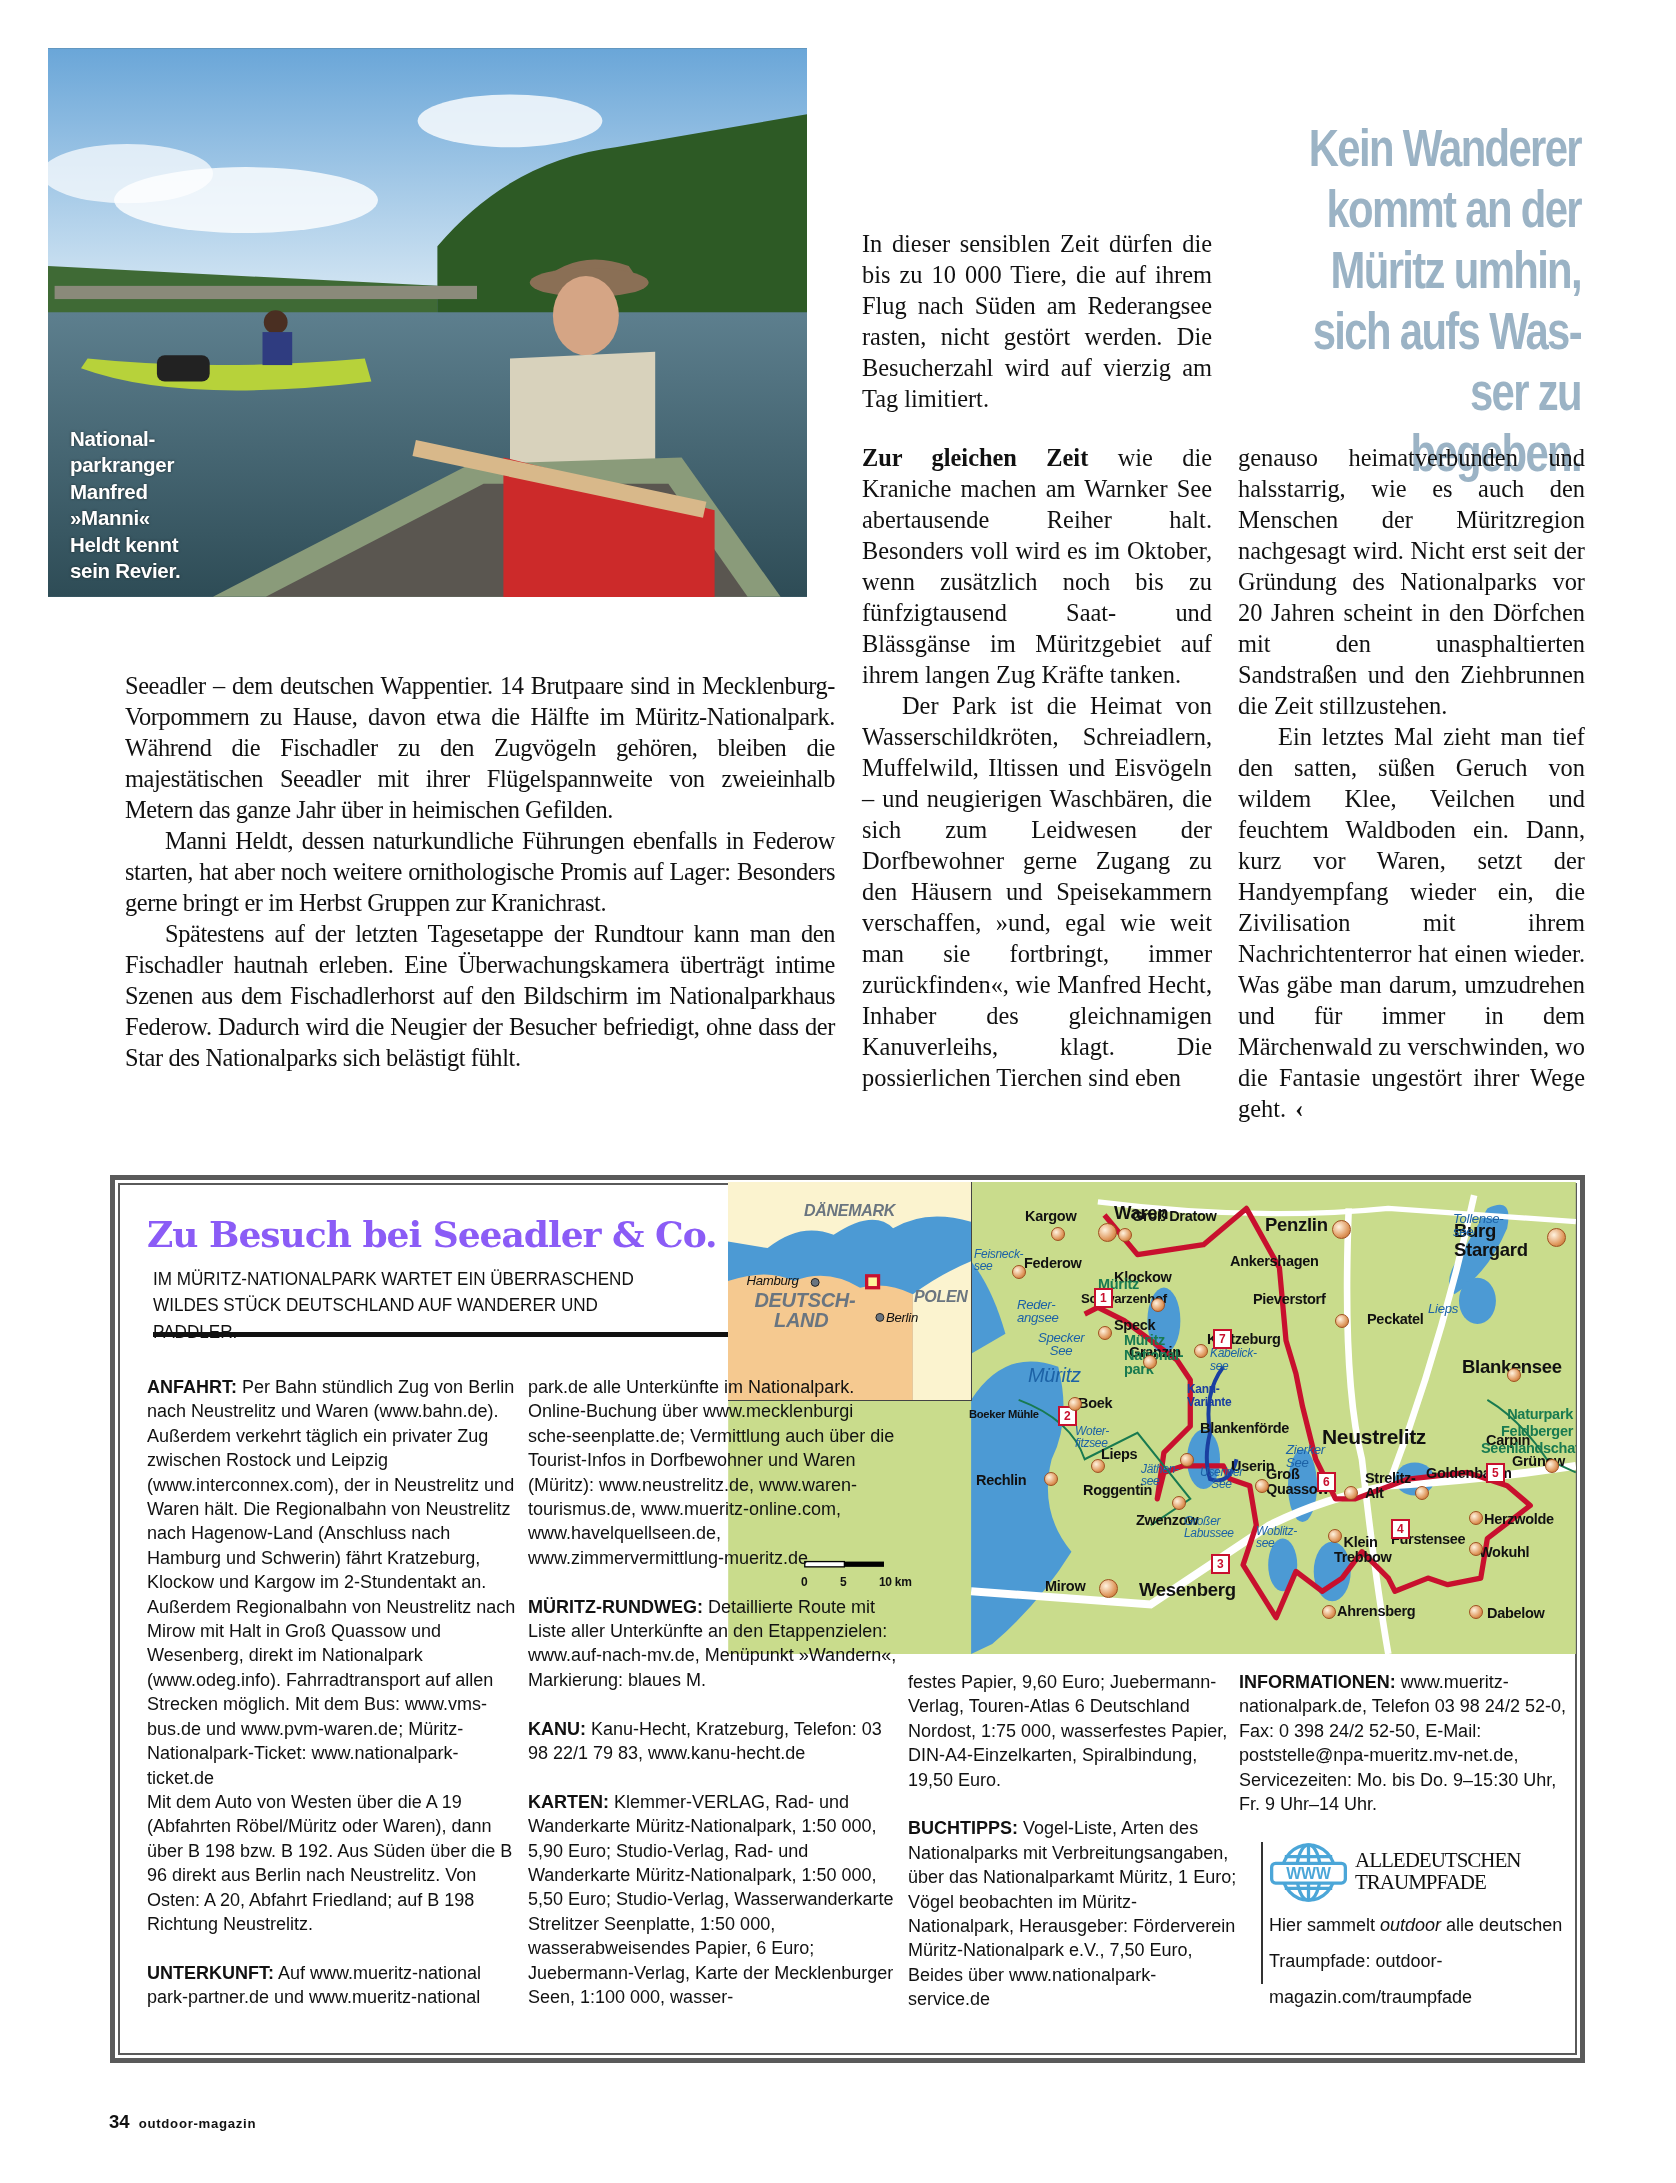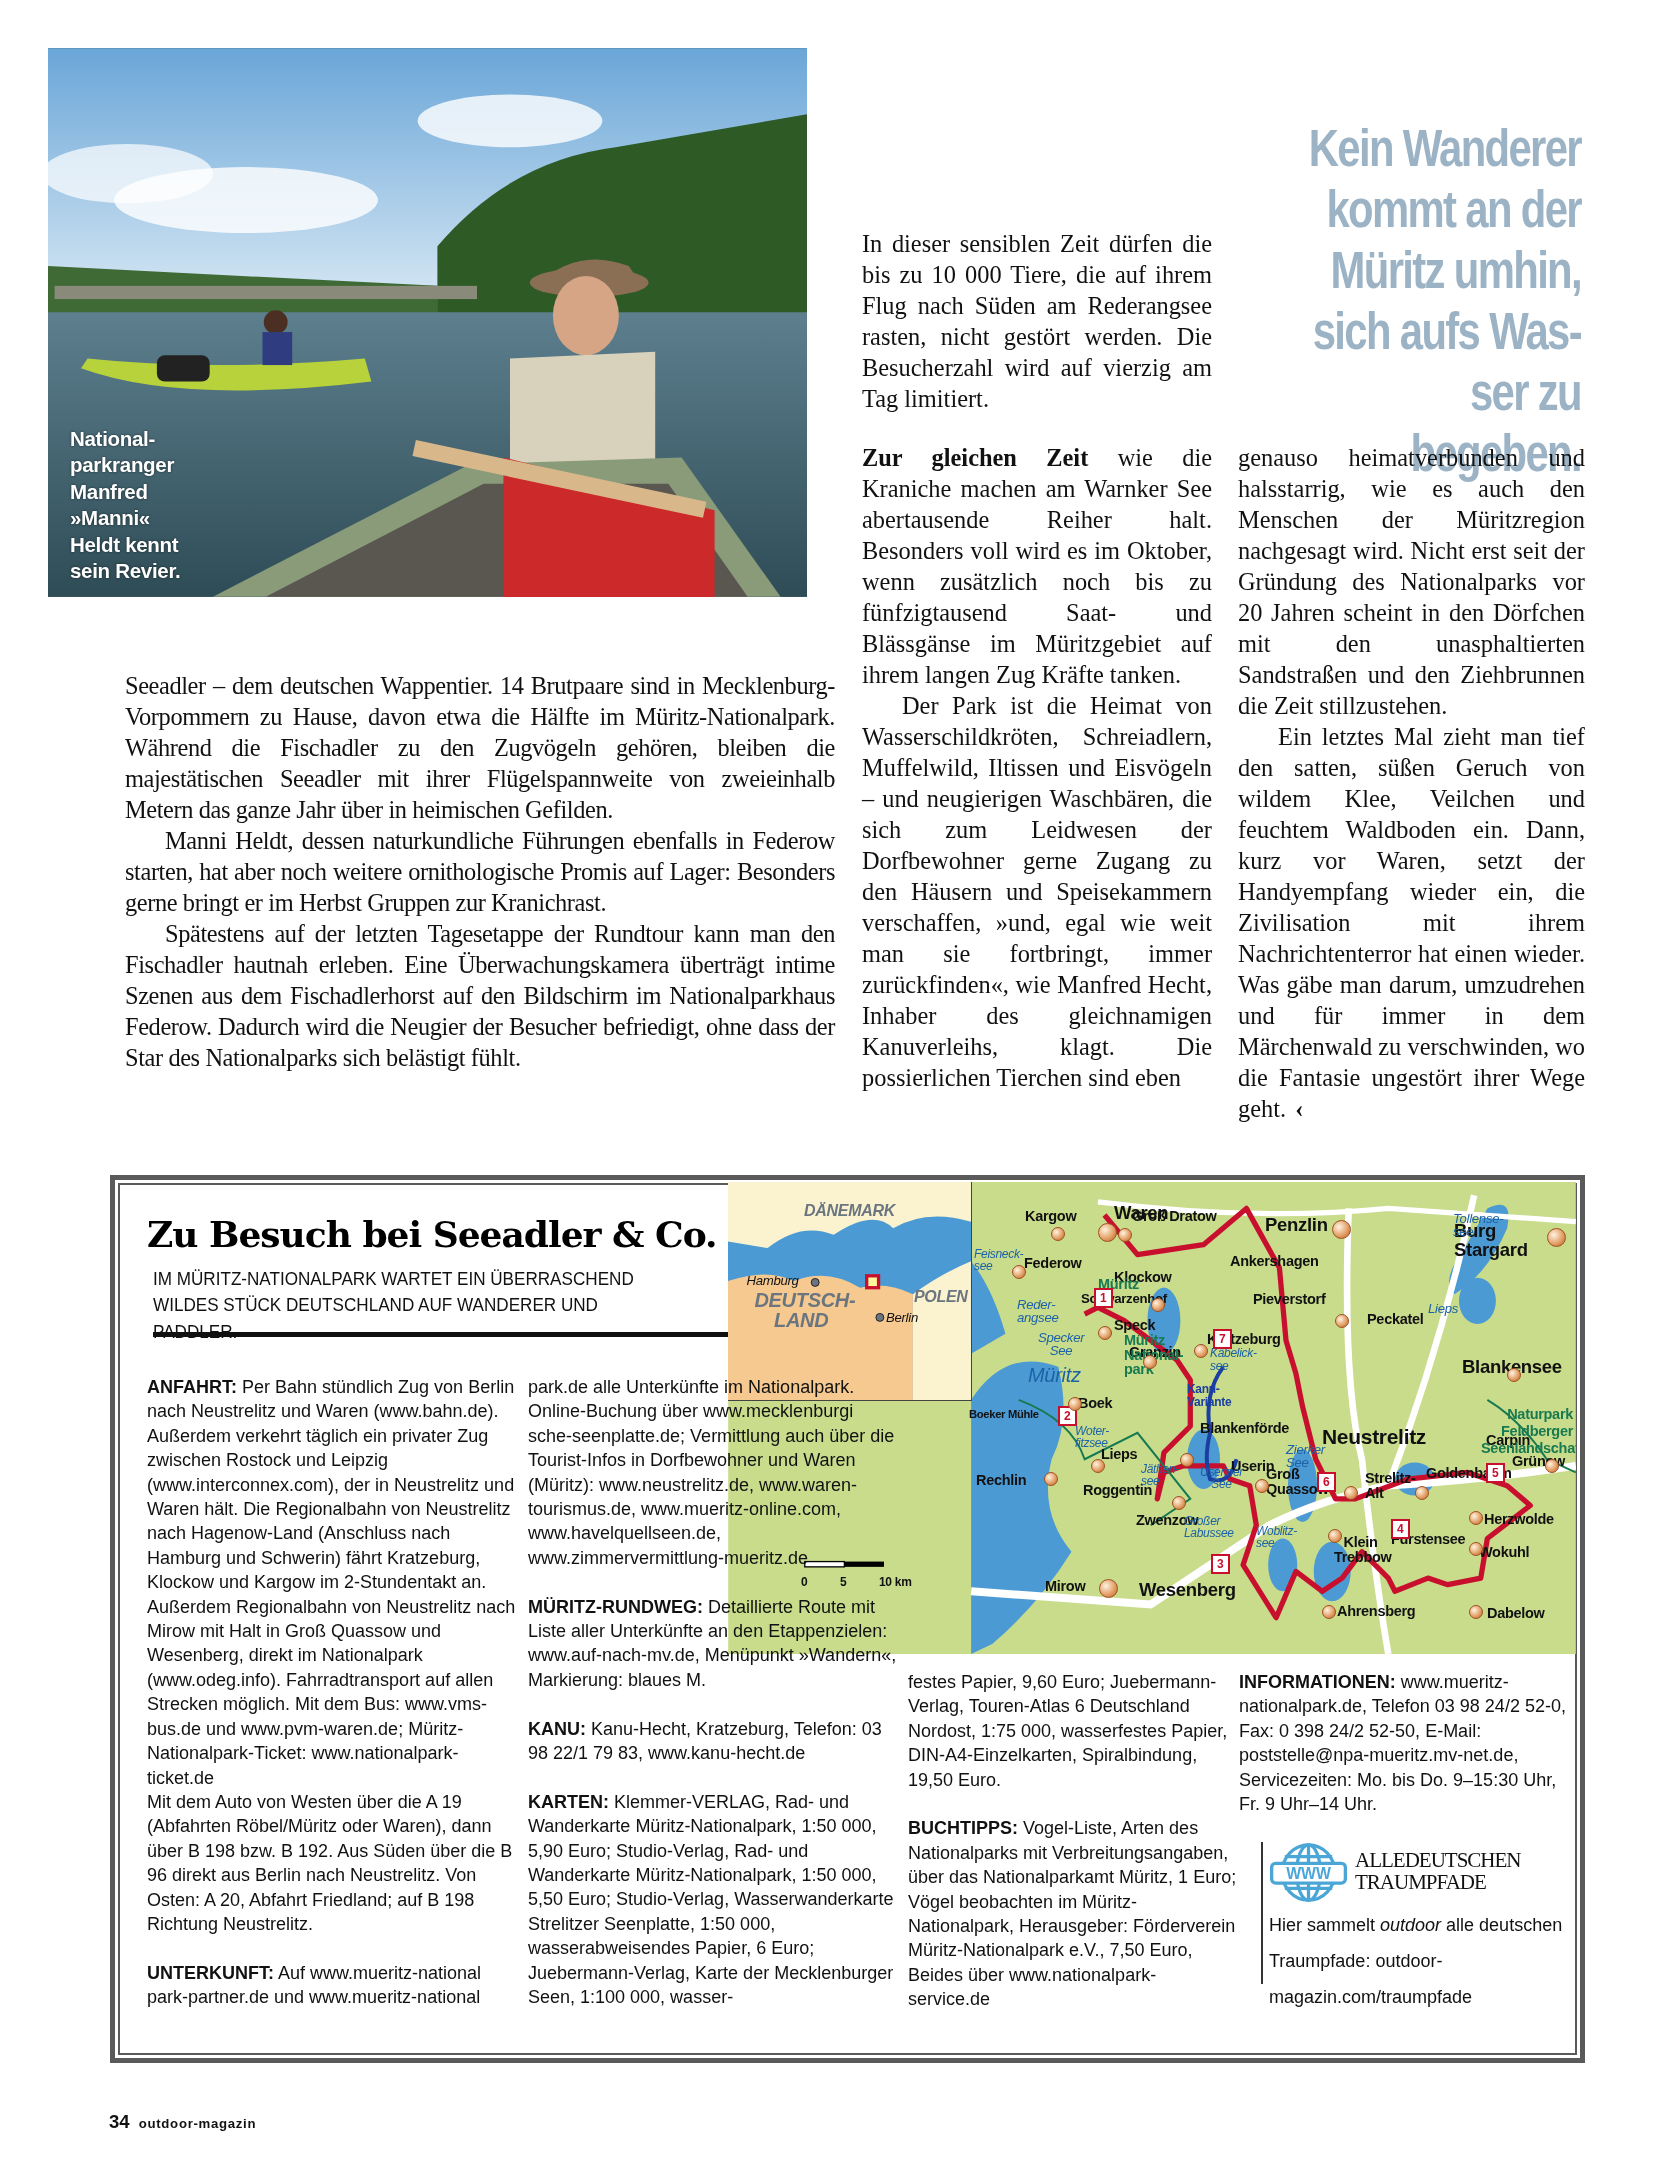--- a/index.html
+++ b/index.html
@@ -16,21 +16,21 @@
   #colLeft{left:125px;top:670px;width:710px;font-size:24.4px;letter-spacing:-0.4px;}
   #colMid1{left:862px;top:228px;width:350px;}
   #colMid2{left:862px;top:442px;width:350px;}
   #colRight{left:1238px;top:442px;width:347px;}
   #pullquote{left:1241px;top:118px;width:340px;text-align:right;color:#9bb3c5;font-family:"Liberation Sans",sans-serif;font-weight:bold;font-size:51px;line-height:61px;letter-spacing:-2px;transform:scaleX(0.82);transform-origin:right top;}
   .lead-bold{font-weight:bold;}
   .end-mark{font-weight:bold;margin-left:9.2px;}
   
   #infobox{left:110px;top:1175px;width:1475px;height:888px;border:5.3px solid #5a5a5a;box-sizing:border-box;}
   #infobox-inner{position:absolute;left:2.6px;top:2.6px;right:2.6px;bottom:2.6px;border:2px solid #5a5a5a;}
-  #box-title{left:147px;top:1213px;font-family:"DejaVu Serif",serif;font-weight:bold;color:#000000;font-size:36px;letter-spacing:-1px;}
+  #box-title{left:147px;top:1213px;font-family:"DejaVu Serif",serif;font-weight:bold;color:#8b5cf6;font-size:36px;letter-spacing:-1px;}
   #box-subtitle{left:153px;top:1266px;width:581px;font-family:"Liberation Sans",sans-serif;font-size:19px;line-height:26.4px;color:#111;transform:scaleX(0.9);transform-origin:left top;}
   #box-rule{left:153px;top:1332px;width:580px;height:4.6px;background:#111;}
   .info-col{font-family:"Liberation Sans",sans-serif;font-size:18px;line-height:24.4px;color:#111;}
   .info-col p{margin:0 0 24.4px 0;}
   .info-col b{font-weight:bold;}
   #icol1{left:147px;top:1375px;width:370px;}
   #icol2{left:528px;top:1375px;width:370px;}
   #icol3{left:908px;top:1670px;width:330px;}
   #icol4{left:1239px;top:1670px;width:343px;}
   

